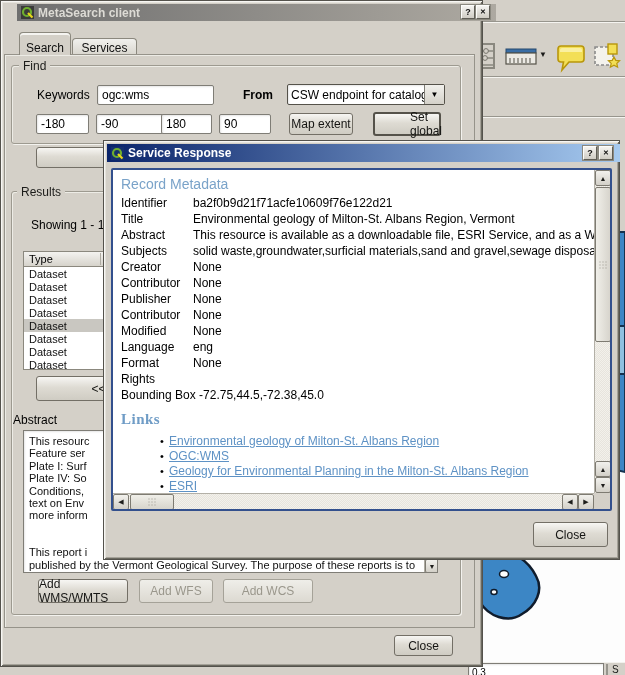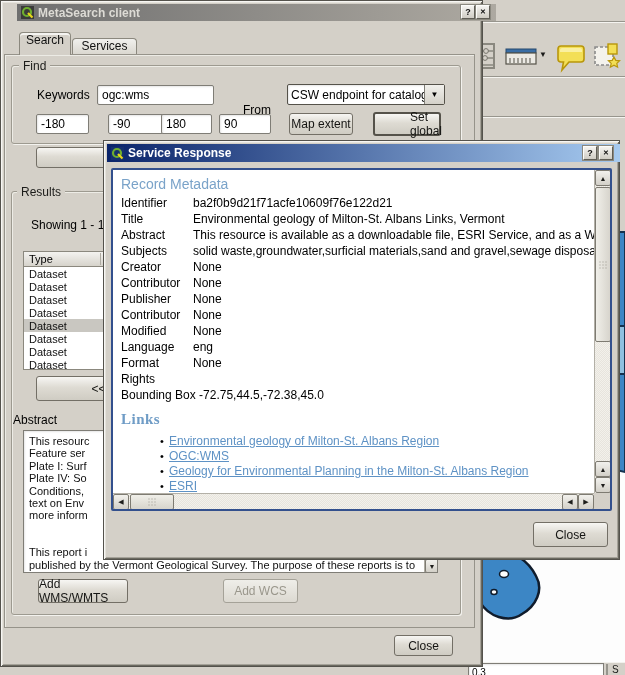--- a/index.html
+++ b/index.html
@@ -17,21 +17,21 @@
        font:bold 9px/12px "Liberation Sans",sans-serif;text-align:center;color:#111;box-sizing:border-box;}
   .btn{background:linear-gradient(#f7f6f3,#dedbd3 45%,#cfccc3);border:1px solid #736f66;border-radius:3px;
        font:12px "Liberation Sans",sans-serif;color:#151513;display:flex;align-items:center;justify-content:center;box-sizing:border-box;}
   .btn.default{border:2px solid #55524a;padding-left:38px;}
   .btn.disabled{color:#9a978c;border-color:#a5a298;background:linear-gradient(#efeee9,#dcd9d1);}
   .input{background:#fff;border:1px solid #7f7d76;border-radius:2px;font:12px "Liberation Sans",sans-serif;
        padding:2px 4px;box-sizing:border-box;display:flex;align-items:center;box-shadow:inset 1px 1px 2px rgba(0,0,0,.10);}
   .groupbox{border:1px solid #9d9a90;border-radius:3px;box-shadow:inset 1px 1px 0 #edece6, 1px 1px 0 #f3f2ee;}
   .legend{position:absolute;font:12px "Liberation Sans",sans-serif;color:#1c1c1a;background:#d4d0c8;padding:0 4px;}
   .tab{position:absolute;background:linear-gradient(#f1f0ed,#d9d6ce);border:1px solid #8b887e;border-bottom:none;
-       border-radius:4px 4px 0 0;font:12px "Liberation Sans",sans-serif;display:flex;align-items:flex-start;justify-content:center;color:#111;box-sizing:border-box;}
+       border-radius:4px 4px 0 0;font:12px "Liberation Sans",sans-serif;display:flex;align-items:flex-end;justify-content:center;color:#111;box-sizing:border-box;}
   .tab.active{background:#d4d0c8;z-index:5;box-shadow:inset 0 2px 0 #f5f4f1;}
   .pane{border:1px solid #96938a;box-shadow:inset 1px 1px 0 #ecebe5;}
   .sbtrack{background:#e7e4dd;background-image:conic-gradient(from 0deg,#f3f1eb 25%,transparent 0 50%,#f3f1eb 0 75%,transparent 0);background-size:2px 2px;}
   .sb-btn{background:linear-gradient(#f2f1ed,#d3d0c8);border:1px solid #7e7b72;border-radius:2px;
        display:flex;align-items:center;justify-content:center;font-size:7px;color:#1e1e1c;box-sizing:border-box;}
   .thumb{background:linear-gradient(90deg,#f0efe9,#d7d4cc);border:1px solid #7e7b72;border-radius:2px;box-sizing:border-box;}
   .thumb.h{background:linear-gradient(#f0efe9,#d7d4cc);}
   .grip{position:absolute;left:50%;top:50%;width:9px;height:9px;transform:translate(-50%,-50%);
        background-image:radial-gradient(#97948b 32%,transparent 36%);background-size:3px 3px;}
   .mdrow{display:flex;height:16px;align-items:center;font:12px "Liberation Sans",sans-serif;color:#000;}
@@ -135,31 +135,31 @@
       <span>Services</span>
     </div>
     <div class="abs pane" style="left:3px;top:53px;width:469px;height:572px;"></div>
 
     <div class="abs groupbox" style="left:10px;top:64px;width:448px;height:77px;"></div>
     <span class="legend" style="left:18px;top:58px;">Find</span>
     <span class="abs" style="left:36px;top:87px;font-size:12px;">Keywords</span>
     <div class="abs input" style="left:96px;top:84px;width:117px;height:20px;">
       <span>ogc:wms</span>
     </div>
-    <span class="abs" style="left:242px;top:102px;font-size:12px;">From</span>
+    <span class="abs" style="left:242px;top:87px;font-size:12px;font-weight:bold;">From</span>
     <div class="abs input" style="left:286px;top:83px;width:158px;height:21px;padding:0;border-color:#55524a;">
       <span style="padding:0 3px;white-space:nowrap;overflow:hidden;flex:1;">CSW endpoint for catalog.d</span>
       <div style="width:19px;height:19px;border-left:1px solid #7f7d76;background:linear-gradient(#f1f0ec,#d4d1c9);display:flex;align-items:center;justify-content:center;">
         <span style="font-size:8px;">▼</span>
       </div>
     </div>
     <div class="abs input" style="left:35px;top:113px;width:53px;height:20px;">
       <span>-180</span>
       </div>
-    <div class="abs input" style="left:95px;top:113px;width:69px;height:20px;margin-left:12px;">
+    <div class="abs input" style="left:95px;top:113px;width:69px;height:20px;">
       <span>-90</span>
       </div>
     <div class="abs input" style="left:160px;top:113px;width:51px;height:20px;">
       <span>180</span>
       </div>
     <div class="abs input" style="left:218px;top:113px;width:52px;height:20px;">
       <span>90</span>
       </div>
     <div class="abs btn" style="left:288px;top:112px;width:64px;height:22px;">
       <span>Map extent</span>
@@ -213,21 +213,24 @@
           </div>
         <div class="sb-btn abs" style="left:0;top:128px;width:14px;height:14px;">
           <span>▼</span>
           </div>
       </div>
     </div>
 
     <div class="abs btn" style="left:37px;top:578px;width:90px;height:24px;">
       <span>Add WMS/WMTS</span>
       </div>
-    <div class="abs btn disabled" style="left:222px;top:578px;width:75px;height:24px;justify-content:center;">
+    <div class="abs btn disabled" style="left:138px;top:578px;width:74px;height:24px;">
+      <span>Add WFS</span>
+      </div>
+    <div class="abs btn disabled" style="left:222px;top:578px;width:90px;height:24px;justify-content:center;">
       <span>Add WCS</span>
       </div>
 
     <div class="abs btn" style="left:393px;top:634px;width:59px;height:21px;">
       <span>Close</span>
       </div>
   </div>
 
   <div class="abs win" style="left:103px;top:140px;width:515px;height:418px;z-index:30;">
     <div class="abs titlebar active" style="left:3px;top:3px;width:509px;height:18px;">
@@ -243,21 +246,21 @@
 
     <div class="abs" style="left:7px;top:27px;width:501px;height:343px;background:#fff;border:2px solid #33508d;border-radius:2px;box-sizing:border-box;overflow:hidden;">
       <div style="padding:6px 0 0 8px;">
         <div style="font-weight:normal;font-size:14px;color:#7aa3c9;height:19px;">Record Metadata</div>
         <div class="mdrow">
             <span class="mdlabel">Identifier</span>
             <span>ba2f0b9d21f71acfe10609f76e122d21</span>
           </div>
         <div class="mdrow">
             <span class="mdlabel">Title</span>
-            <span>Environmental geology of Milton-St. Albans Links, Vermont</span>
+            <span>Environmental geology of Milton-St. Albans Region, Vermont</span>
           </div>
         <div class="mdrow">
             <span class="mdlabel">Abstract</span>
             <span style="white-space:nowrap;">This resource is available as a downloadable file, ESRI Service, and as a Web Fea</span>
           </div>
         <div class="mdrow">
             <span class="mdlabel">Subjects</span>
             <span style="white-space:nowrap;">solid waste,groundwater,surficial materials,sand and gravel,sewage disposal,gen</span>
           </div>
         <div class="mdrow">

